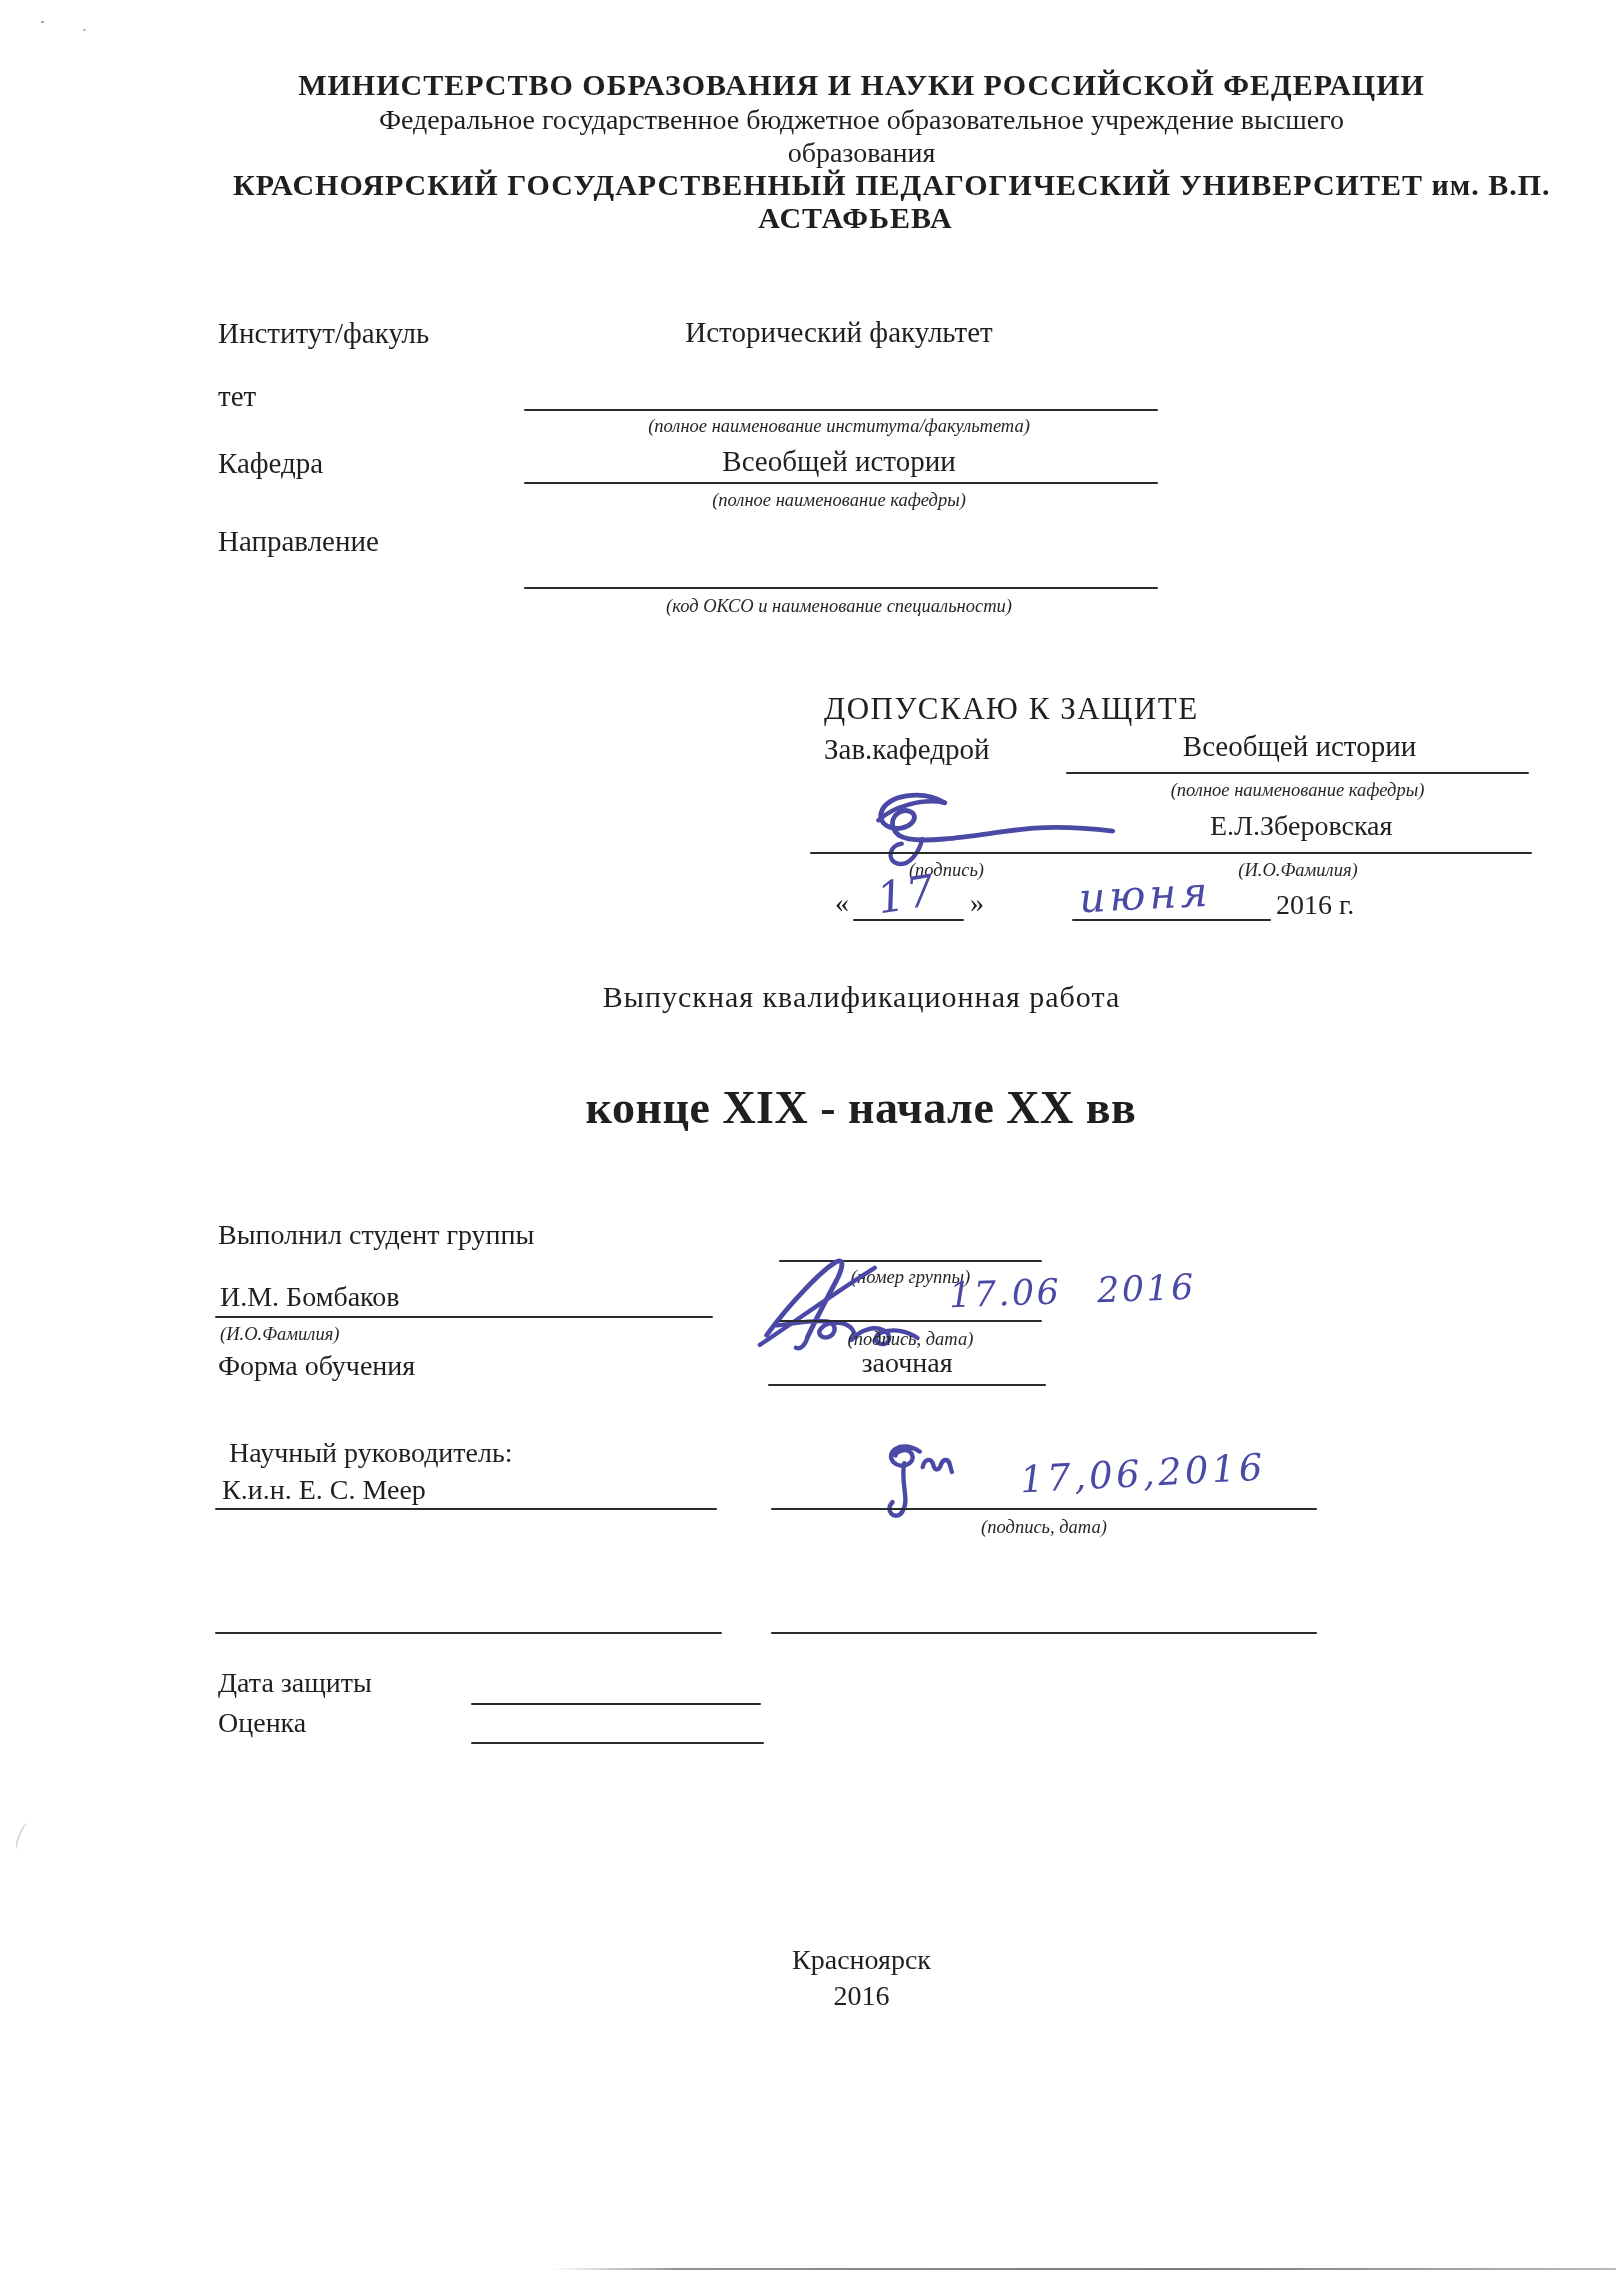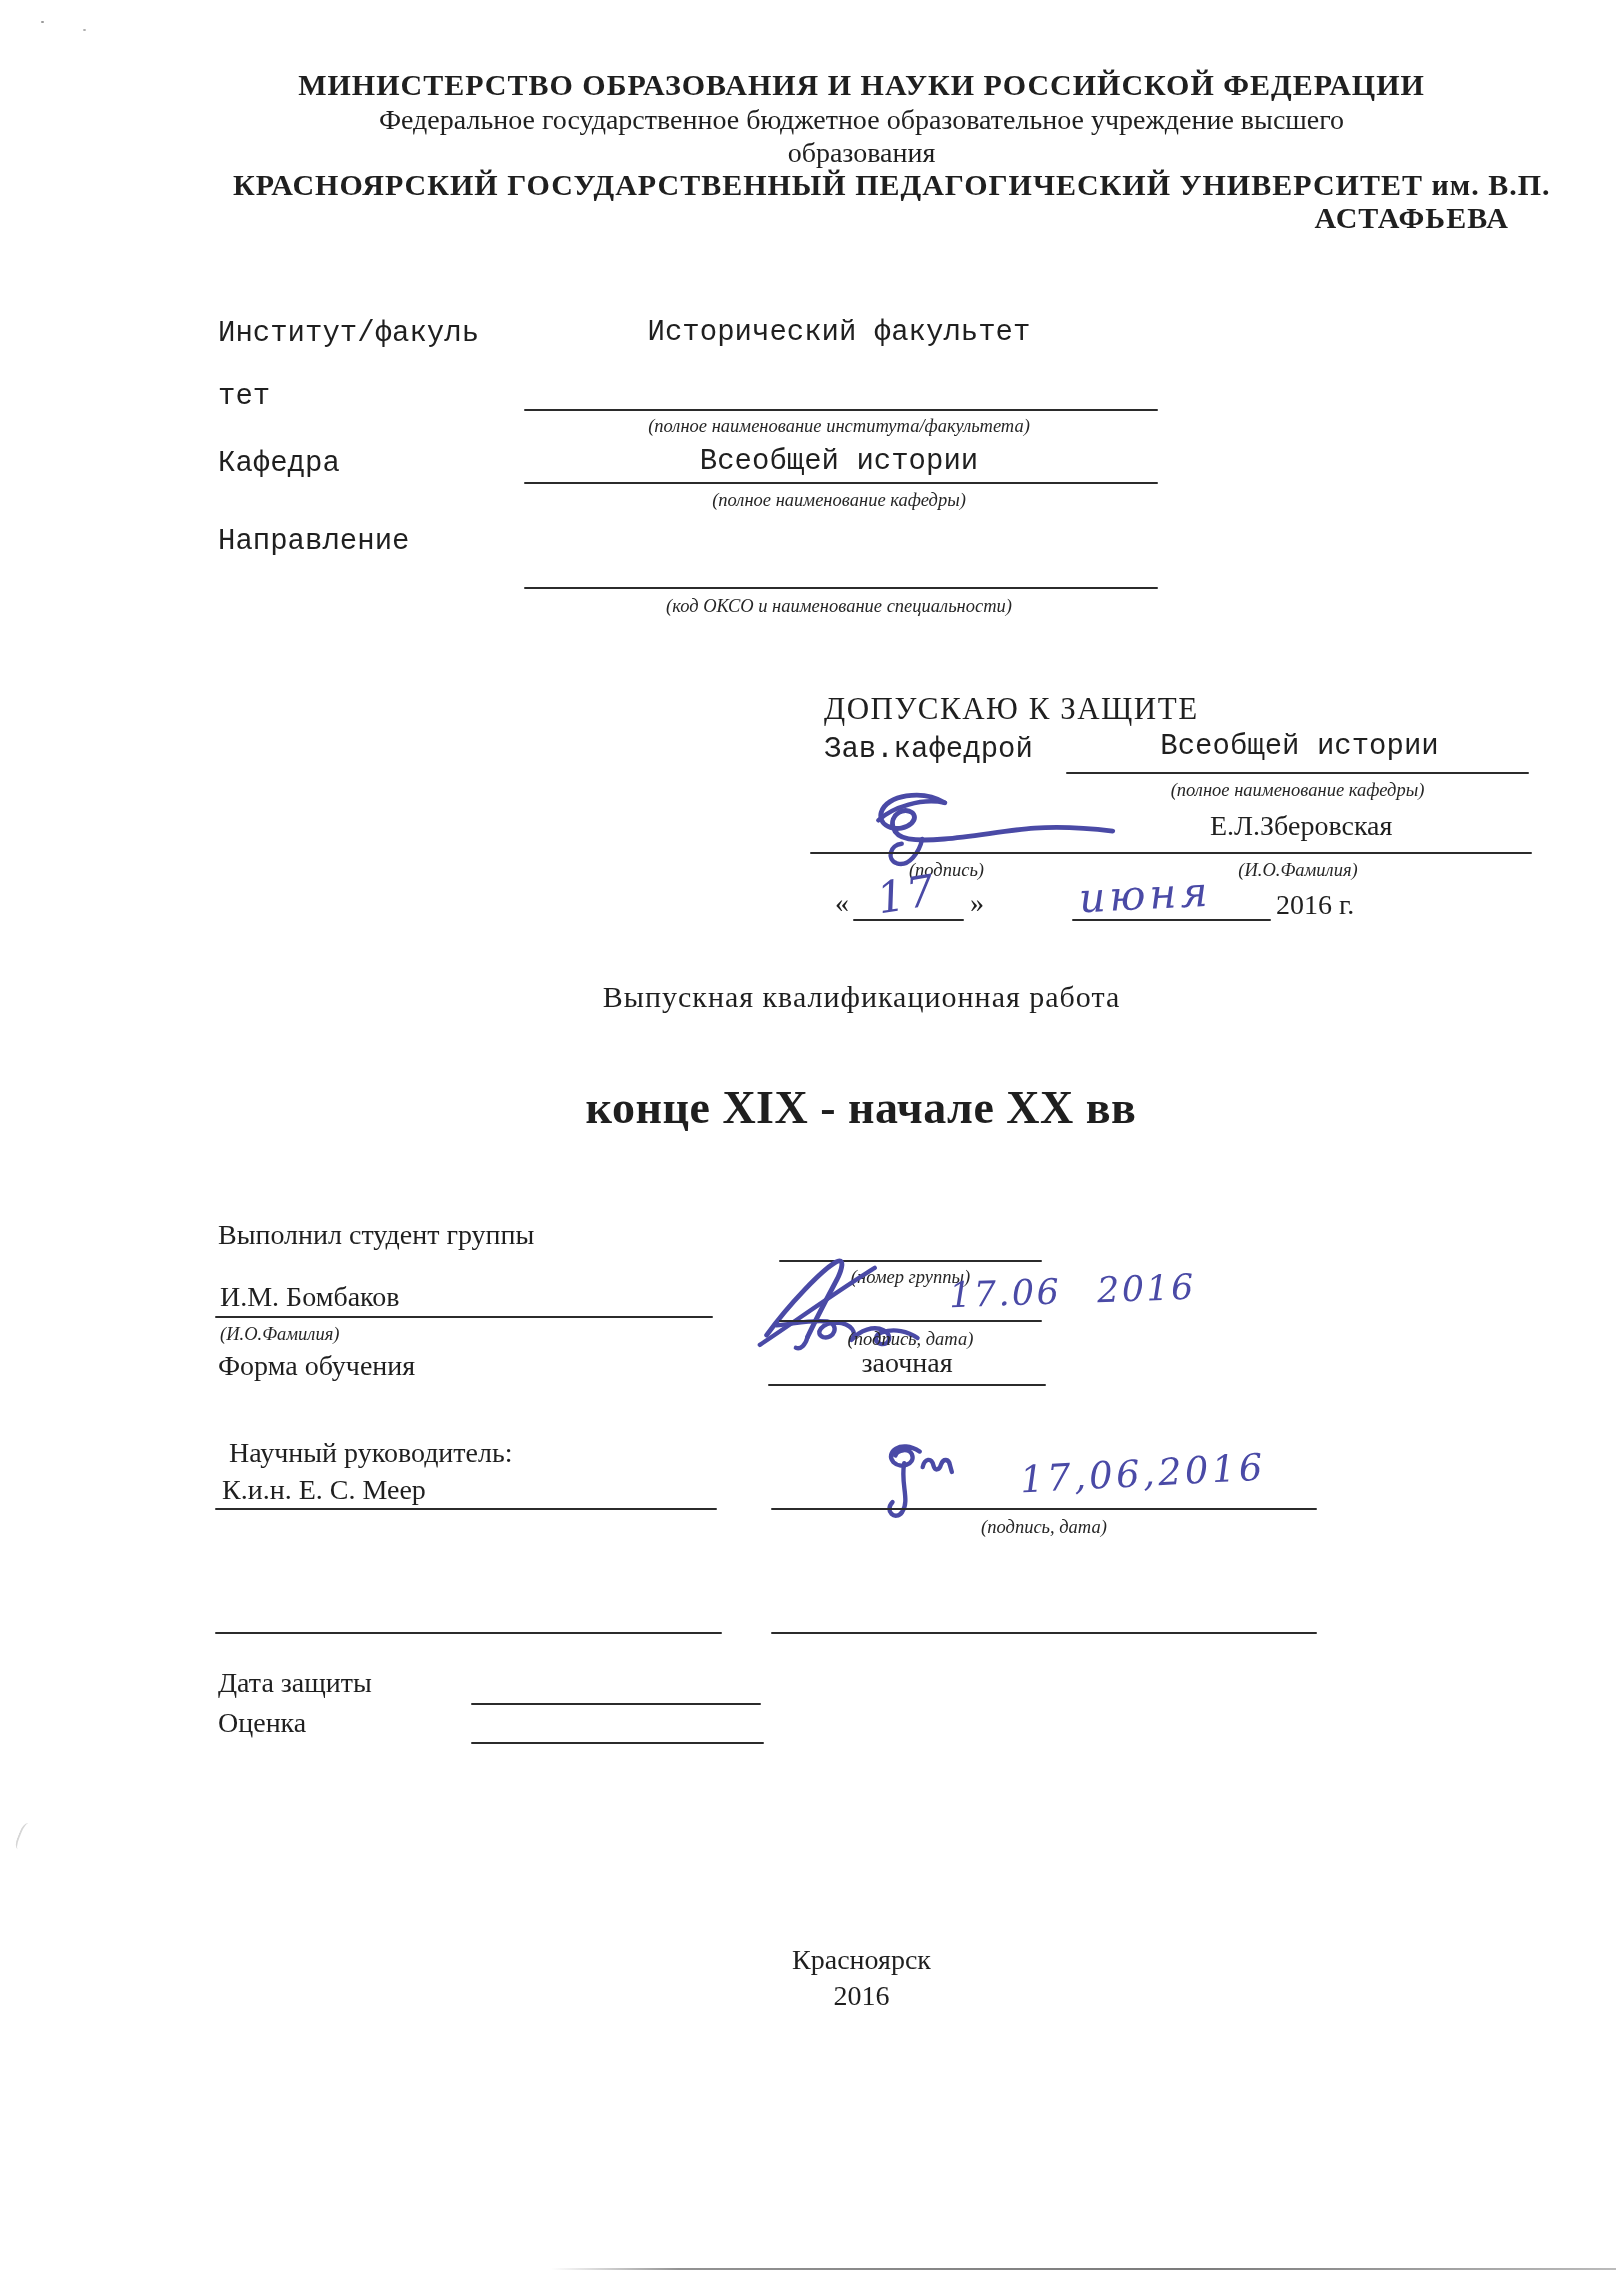--- a/index.html
+++ b/index.html
@@ -6,21 +6,21 @@
     --bg:#ffffff; --ink:#1f1f1f; --rule:#2b2b2b; --pen:#4a4aa6;
   }
   html,body{margin:0;padding:0;background:#888;}
   .page{
     position:relative; width:1617px; height:2284px; background:var(--bg);
     font-family:"Liberation Serif","DejaVu Serif",serif; color:var(--ink);
     overflow:hidden; margin:0 auto;
   }
   .abs{position:absolute; white-space:nowrap;}
   .ctr{text-align:center;}
-  .b{font-weight:bold;} .t58{font-size:28px;} .t60{font-size:29px;font-family:Liberation Mono, monospace;}
+  .b{font-weight:bold;} .t58{font-size:28px;} .t60{font-size:29px;}
   .t62{font-size:30px; letter-spacing:1px;} .t64{font-size:31px; letter-spacing:1.5px;}
   .cap{font-size:18.5px; color:#262626;font-style:italic;}
   .worktitle{font-size:46px; font-weight:bold; letter-spacing:0.5px;}
   .rule{position:absolute; height:2.4px; background:var(--rule); border-radius:1px;}
   .rule.thin{height:2px;}
   .hand{
     position:absolute; font-family:"DejaVu Serif",serif; font-style:italic;
     color:var(--pen); letter-spacing:2.4px; white-space:nowrap;
   }
   svg.ink{position:absolute; overflow:visible;}
@@ -29,21 +29,21 @@
 </style>
 </head>
 <body>
 
 <div class="page">
 
   <div class="abs ctr b t62" style="left:215px; top:68px; width:1293px;">МИНИСТЕРСТВО ОБРАЗОВАНИЯ И НАУКИ РОССИЙСКОЙ ФЕДЕРАЦИИ</div>
   <div class="abs ctr t58" style="left:215px; top:104px; width:1293px;">Федеральное государственное бюджетное образовательное учреждение высшего</div>
   <div class="abs ctr t58" style="left:215px; top:137px; width:1293px;">образования</div>
   <div class="abs ctr b t62" style="left:233px; top:168px; width:1293px;">КРАСНОЯРСКИЙ ГОСУДАРСТВЕННЫЙ ПЕДАГОГИЧЕСКИЙ УНИВЕРСИТЕТ им. В.П.</div>
-  <div class="abs ctr b t62" style="left:216px; top:201px; width:1293px;text-align:right;">АСТАФЬЕВА</div>
+  <div class="abs ctr b t62" style="left:209px; top:201px; width:1293px;">АСТАФЬЕВА</div>
 
   <div class="abs t60" style="left:218px; top:317px;">Институт/факуль</div>
   <div class="abs t60" style="left:218px; top:380px;">тет</div>
   <div class="abs ctr t60" style="left:517px; top:316px; width:644px;">Исторический факультет</div>
   <div class="rule" style="left:524px; top:409px; width:634px;"></div>
   <div class="abs ctr cap" style="left:517px; top:416px; width:644px;">(полное наименование института/факультета)</div>
 
   <div class="abs t60" style="left:218px; top:447px;">Кафедра</div>
   <div class="abs ctr t60" style="left:517px; top:445px; width:644px;">Всеобщей истории</div>
   <div class="rule" style="left:524px; top:482px; width:634px;"></div>

